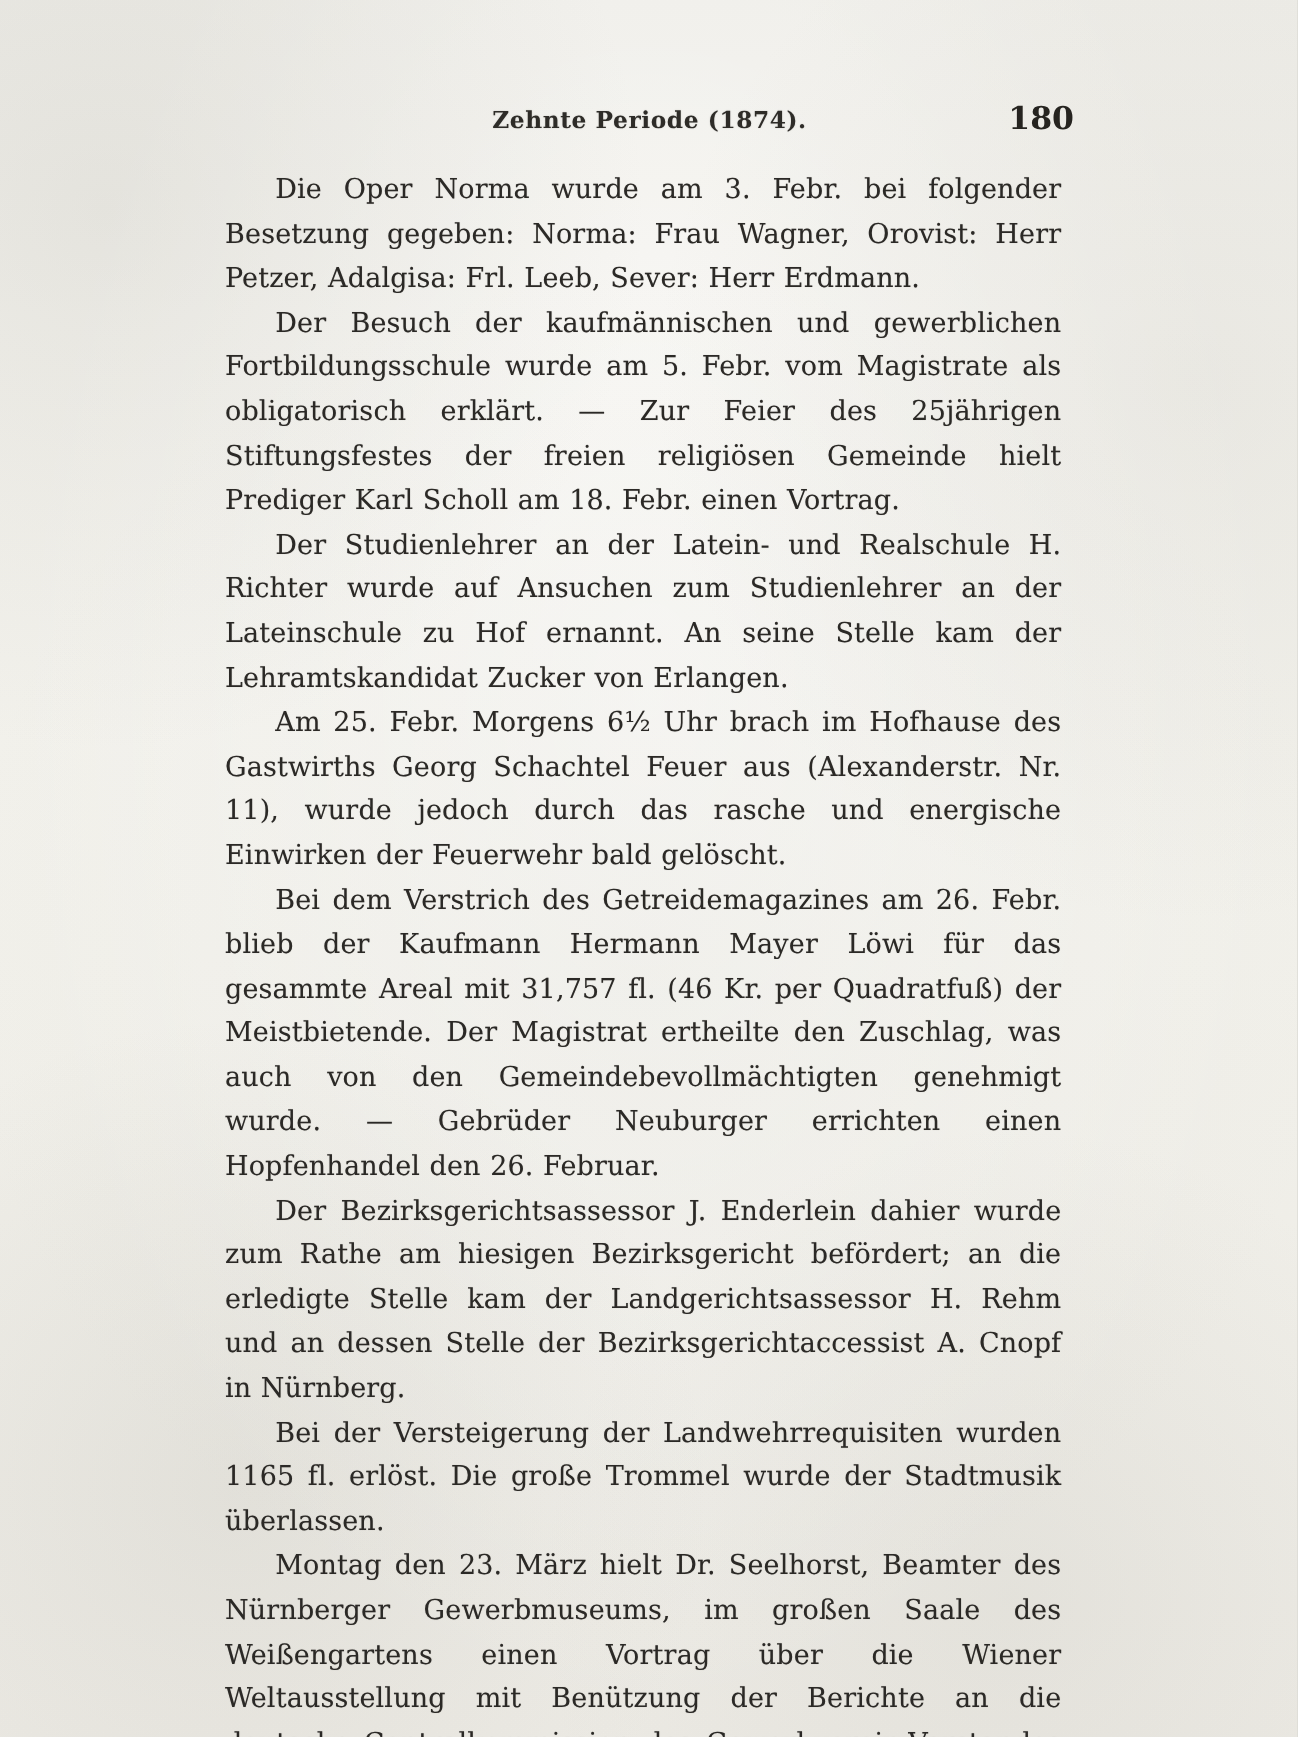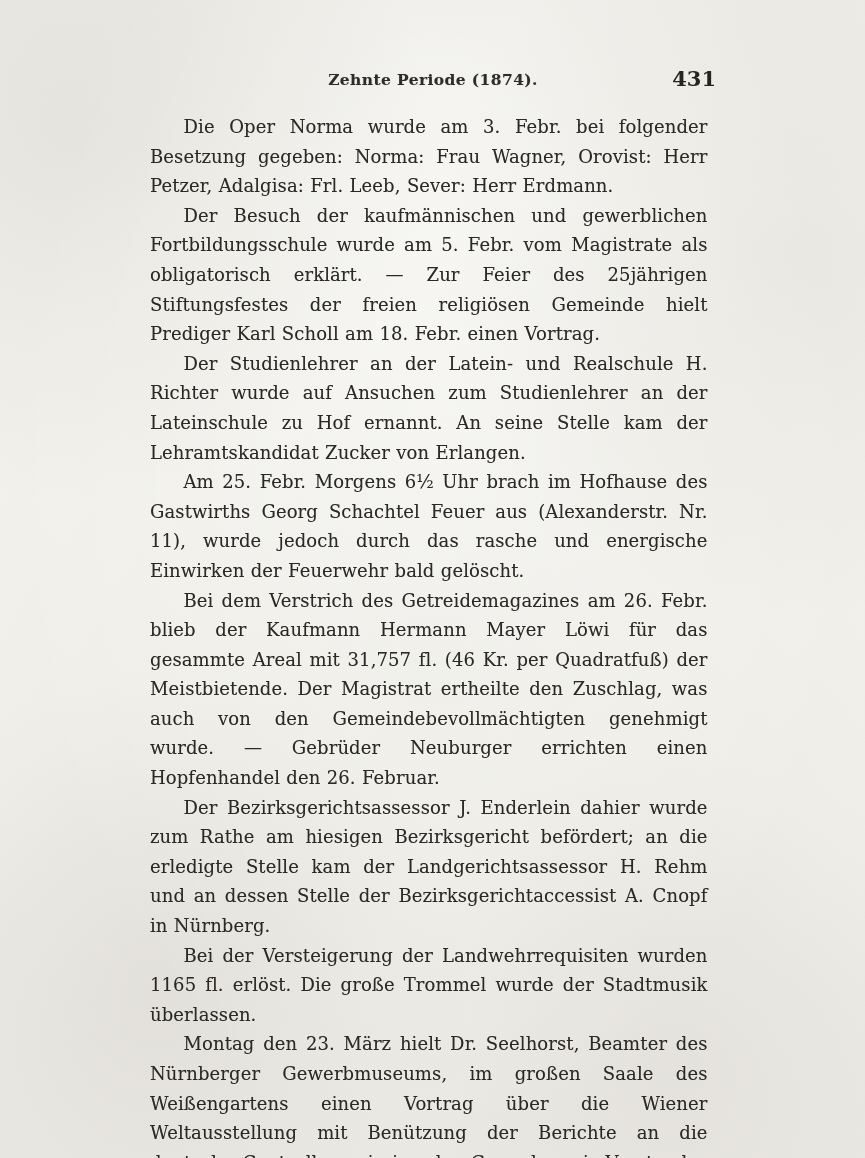--- a/index.html
+++ b/index.html
@@ -90,21 +90,21 @@
 </style>
 </head>
 <body>
 
 <div class="page">
 
   <div class="content">
 
     <div class="header">
       <div class="running-head">Zehnte Periode (1874).</div>
-      <div class="folio">431</div>
+      <div class="folio">180</div>
     </div>
 
     <div class="body-text">
       <p>Die Oper Norma wurde am 3. Febr. bei folgender Besetzung gegeben: Norma: Frau Wagner, Orovist: Herr Petzer, Adalgisa: Frl. Leeb, Sever: Herr Erdmann.</p>
       <p>Der Besuch der kaufmännischen und gewerblichen Fortbildungsschule wurde am 5. Febr. vom Magistrate als obligatorisch erklärt. — Zur Feier des 25jährigen Stiftungsfestes der freien religiösen Gemeinde hielt Prediger Karl Scholl am 18. Febr. einen Vortrag.</p>
       <p>Der Studienlehrer an der Latein- und Realschule H. Richter wurde auf Ansuchen zum Studienlehrer an der Lateinschule zu Hof ernannt. An seine Stelle kam der Lehramtskandidat Zucker von Erlangen.</p>
       <p>Am 25. Febr. Morgens 6½ Uhr brach im Hofhause des Gastwirths Georg Schachtel Feuer aus (Alexanderstr. Nr. 11), wurde jedoch durch das rasche und energische Einwirken der Feuerwehr bald gelöscht.</p>
       <p>Bei dem Verstrich des Getreidemagazines am 26. Febr. blieb der Kaufmann Hermann Mayer Löwi für das gesammte Areal mit 31,757 fl. (46 Kr. per Quadratfuß) der Meistbietende. Der Magistrat ertheilte den Zuschlag, was auch von den Gemeindebevollmächtigten genehmigt wurde. — Gebrüder Neuburger errichten einen Hopfenhandel den 26. Februar.</p>
       <p>Der Bezirksgerichtsassessor J. Enderlein dahier wurde zum Rathe am hiesigen Bezirksgericht befördert; an die erledigte Stelle kam der Landgerichtsassessor H. Rehm und an dessen Stelle der Bezirksgerichtaccessist A. Cnopf in Nürnberg.</p>
       <p>Bei der Versteigerung der Landwehrrequisiten wurden 1165 fl. erlöst. Die große Trommel wurde der Stadtmusik überlassen.</p>

